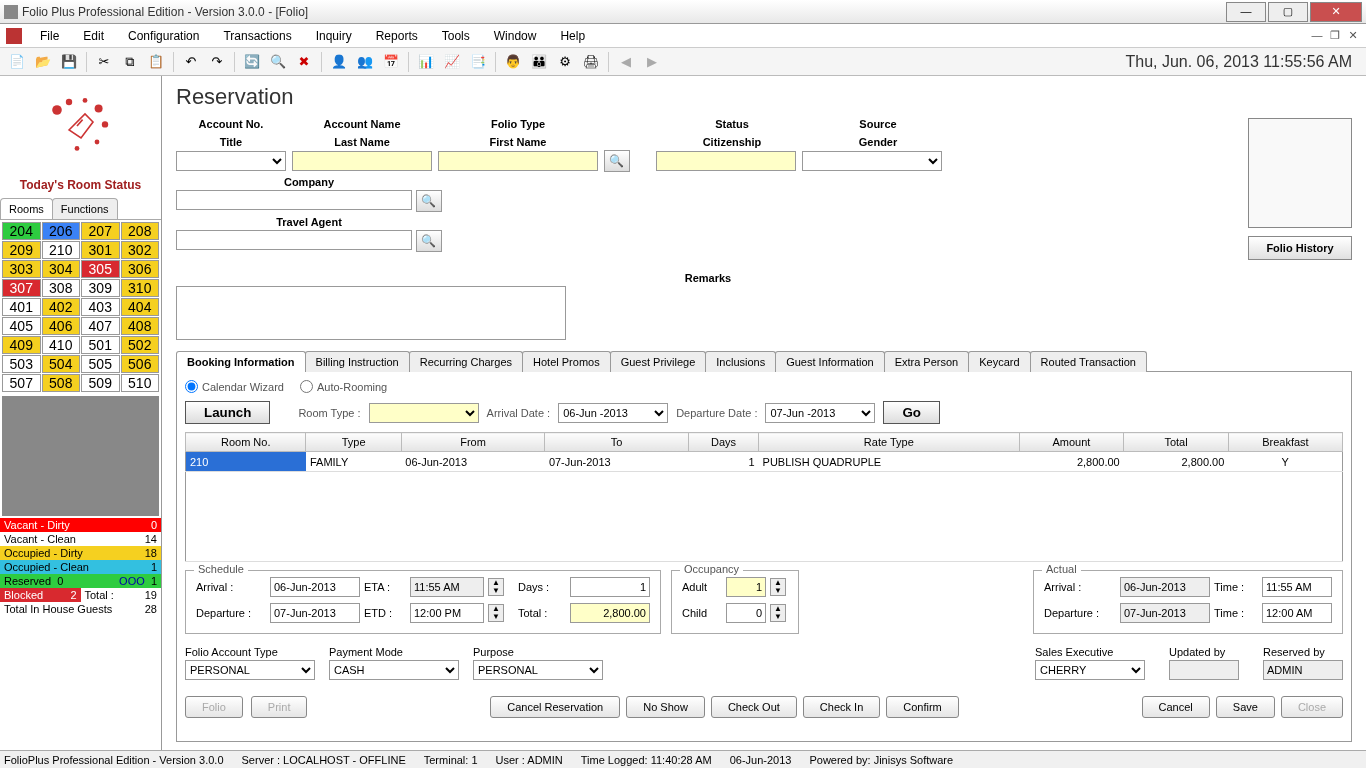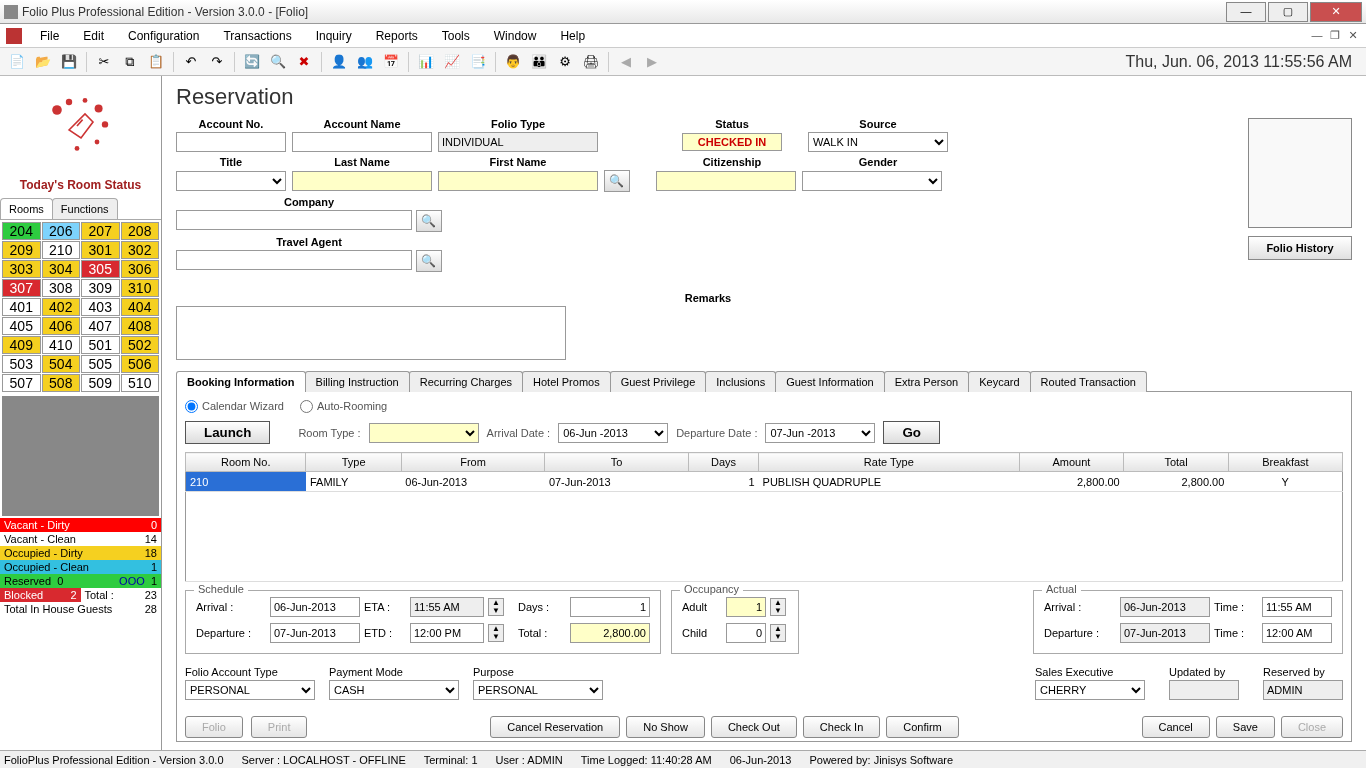--- a/index.html
+++ b/index.html
@@ -33,21 +33,21 @@
 .left { width:162px; border-right:1px solid #999; display:flex; flex-direction:column; }
 .logo-area{height:100px; display:flex; align-items:center; justify-content:center;}
 .logo-area svg{width:90px;height:80px;}
 .todays { text-align:center; font-weight:bold; font-size:12px; color:#a02020; padding:2px 0 6px;}
 .left-tabs{display:flex; border-bottom:1px solid #aaa;}
 .left-tab{padding:4px 8px; border:1px solid #aaa; border-bottom:none; background:#eee; font-size:11px; cursor:pointer; margin-right:-1px; border-top-left-radius:4px; border-top-right-radius:4px;}
 .left-tab.active{background:#fff; position:relative;}
 .room-grid{display:grid; grid-template-columns:repeat(4,1fr); gap:1px; padding:2px; background:#fff;}
 .room-cell{height:18px; display:flex; align-items:center; justify-content:center; font-size:14px; border:1px solid #999; cursor:pointer;}
 .c-green{background:#2ecc40;}
-.c-cyan{background:#7dd3fc;}
+.c-cyan{background:#3b82f6;}
 .c-yellow{background:#f5d020;}
 .c-white{background:#fff;}
 .c-red{background:#d8292f; color:#fff;}
 .gray-block{background:#888; height:120px; margin:2px;}
 .legend{font-size:11px;}
 .legend-row{display:flex; justify-content:space-between; padding:1px 4px;}
 .lr-vd{background:#f00; color:#fff;}
 .lr-vc{background:#fff;}
 .lr-od{background:#f5d020;}
 .lr-oc{background:#33c0e0;}
@@ -75,21 +75,21 @@
 .folio-hist-btn{width:104px; height:24px; border:1px solid #888; background:linear-gradient(#fff,#e0e0e0); font-size:11px; font-weight:bold; cursor:pointer; margin-top:8px;}
 .remarks-ta{width:390px; height:54px; border:1px solid #999; resize:none; font-size:11px; padding:2px;}
 
 
 .tabstrip{display:flex; margin-top:8px; border-bottom:1px solid #999;}
 .tabh{padding:4px 10px; border:1px solid #999; border-bottom:none; background:#eee; font-size:11px; cursor:pointer; margin-right:-1px; border-top-left-radius:3px; border-top-right-radius:3px; position:relative; top:1px;}
 .tabh.active{background:#fff; font-weight:bold;}
 .tabbody{border:1px solid #999; border-top:none; padding:8px; flex:1; display:flex; flex-direction:column; gap:8px; overflow:auto;}
 
 .opt-row{display:flex; align-items:center; gap:16px;}
-.opt-row label{display:flex;gap:4px; color:#555;}
+.opt-row label{display:flex;align-items:center;gap:4px; color:#555;}
 .launch-btn, .go-btn{padding:3px 18px; border:1px solid #555; background:linear-gradient(#fff,#ddd); font-weight:bold; cursor:pointer;}
 .rt-row{display:flex; align-items:center; gap:8px; color:#555;}
 .rt-row .sel,.rt-row .inp{width:110px;}
 
 .book-table{width:100%; border:1px solid #999; font-size:11px; border-collapse:collapse;}
 .book-table th{background:linear-gradient(#fdfdfd,#e4e4e4); border:1px solid #bbb; padding:3px 4px; font-weight:normal;}
 .book-table td{border-bottom:1px solid #ddd; padding:2px 4px;}
 .book-table tr.sel td:first-child{background:#2a6fd6;color:#fff;}
 
 .three-boxes{display:flex; gap:10px;}
@@ -265,21 +265,21 @@
           <span><span>Reserved</span>&nbsp;&nbsp;<span>0</span></span>
           <span><span class="ooo">OOO</span>&nbsp;&nbsp;<span>1</span></span>
         </div>
       <div class="legend-row" style="padding:0">
         <span class="lr-blk" style="flex:1;display:flex;justify-content:space-between;padding:1px 4px">
             <span>Blocked</span>
             <span>2</span>
           </span>
         <span class="lr-total" style="flex:1;display:flex;justify-content:space-between;padding:1px 4px">
             <span>Total :</span>
-            <span>23</span>
+            <span>19</span>
           </span>
       </div>
       <div class="legend-row">
           <span>Total In House Guests</span>
           <span>28</span>
         </div>
     </div>
   </div>
 
   <div class="right">
@@ -290,28 +290,20 @@
 
         <div style="display:flex; gap:6px;">
           <div style="width:110px" class="lbl">Account No.</div>
           <div style="width:140px" class="lbl">Account Name</div>
           <div style="width:160px" class="lbl">Folio Type</div>
           <div style="width:52px"></div>
           <div style="width:140px" class="lbl">Status</div>
           <div style="width:140px" class="lbl">Source</div>
         </div>
 
-        <div style="display:flex; gap:6px; align-items:center;">
-          <input class="inp" style="width: 110px;">
-          <input class="inp" style="width: 140px;">
-          <input class="inp ro" style="width: 160px;" readonly="" value="INDIVIDUAL">
-          <div style="width:52px"></div>
-          <div style="width:140px;text-align:center"><span class="status-box">CHECKED IN</span></div>
-          <select class="sel" style="width:140px"><option>WALK IN</option></select>
-        </div>
 
         <div style="display:flex; gap:6px; margin-top:4px;">
           <div style="width:110px" class="lbl">Title</div>
           <div style="width:140px" class="lbl">Last Name</div>
           <div style="width:160px" class="lbl">First Name</div>
           <div style="width:52px"></div>
           <div style="width:140px" class="lbl">Citizenship</div>
           <div style="width:140px" class="lbl">Gender</div>
         </div>
 

